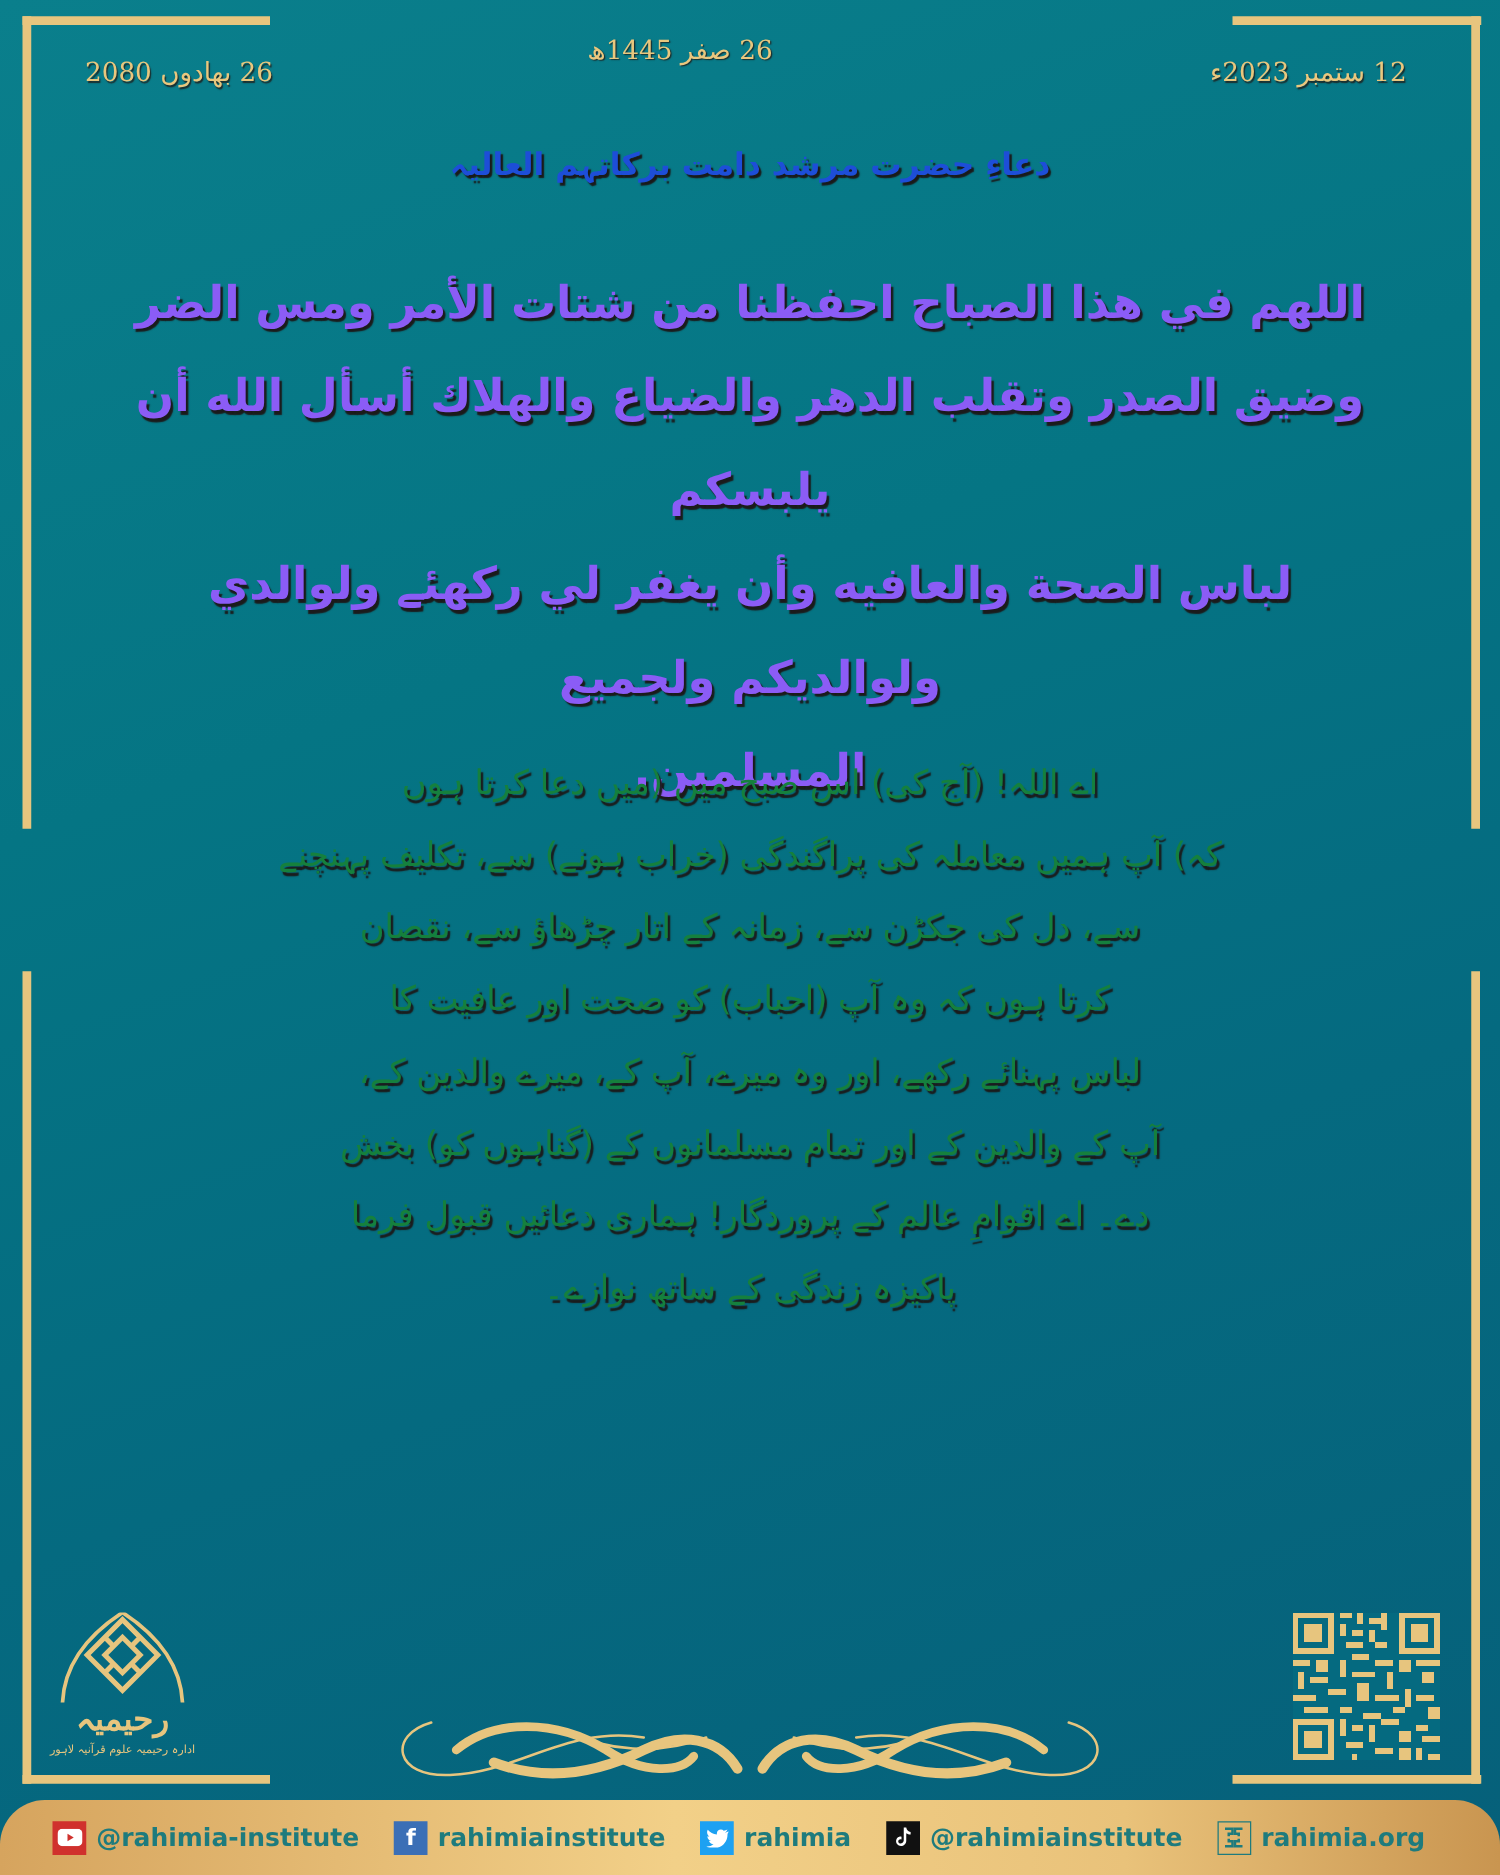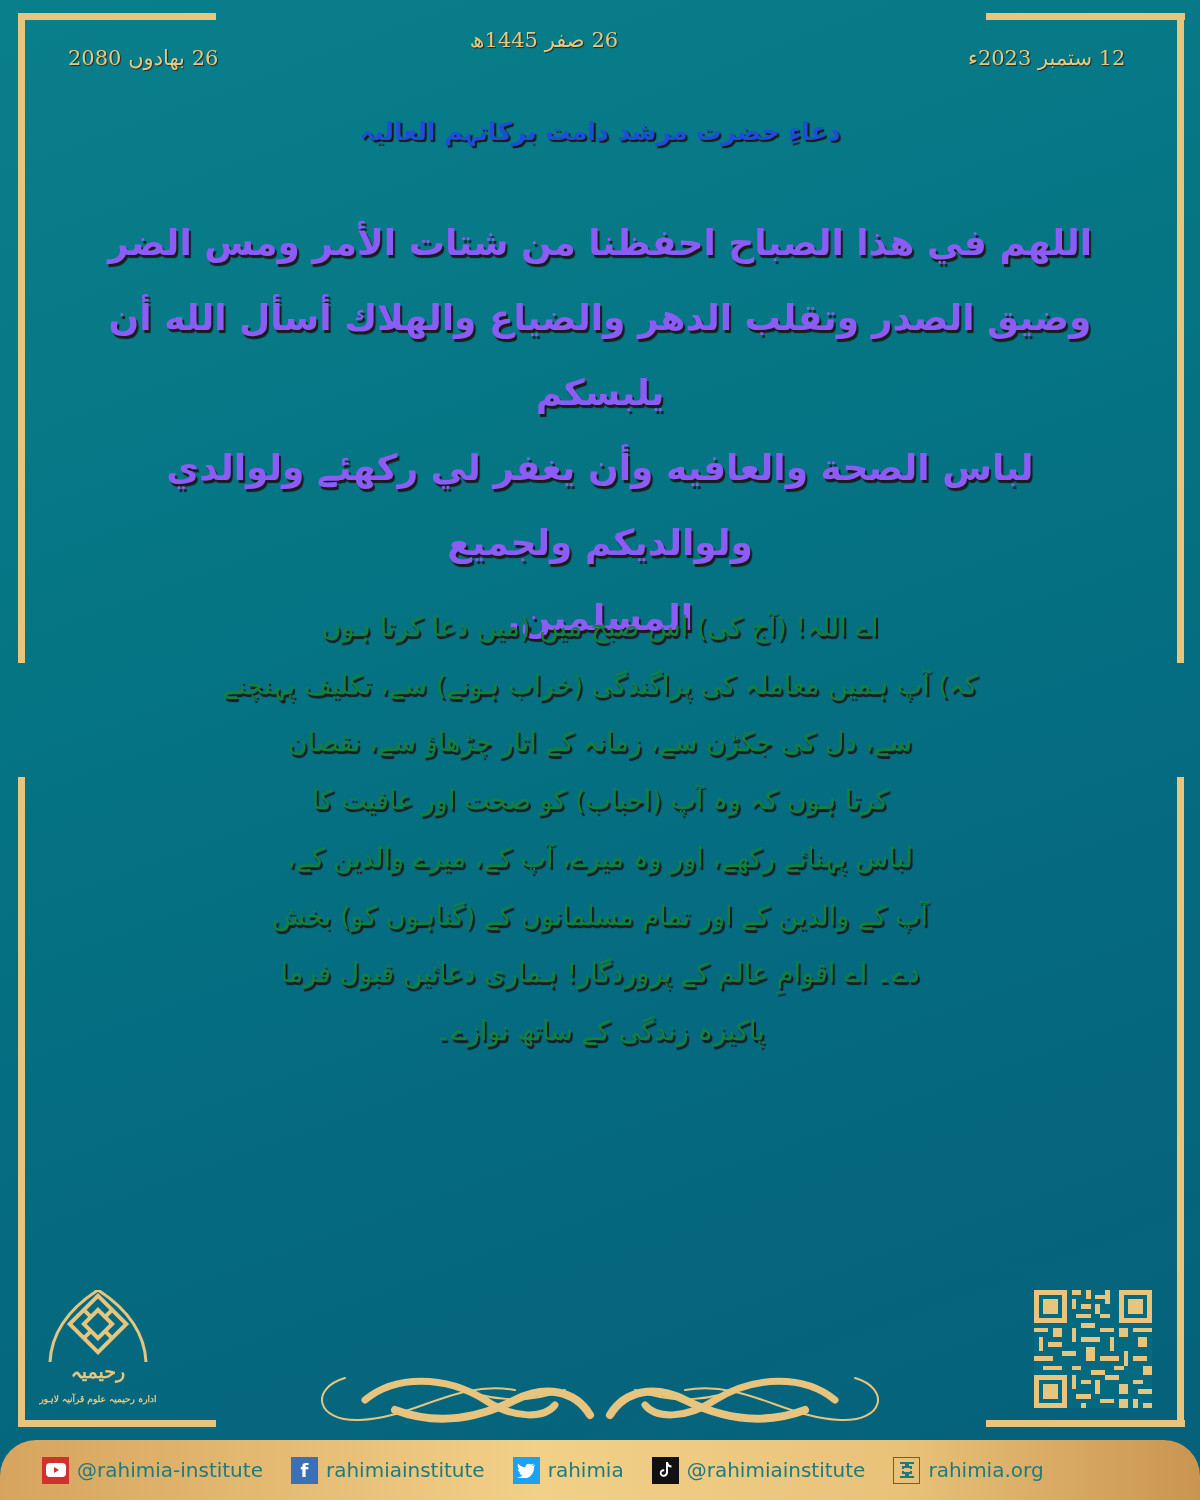--- a/index.html
+++ b/index.html
@@ -24,37 +24,37 @@
     color: #8b5cf6; text-shadow: 2px 3px 1px #1b1b1b; direction: rtl;
   }
   .urdu {
     position: absolute; left: 180px; width: 840px; top: 598px; text-align: center;
     font-family: "DejaVu Sans", sans-serif; font-size: 27px; line-height: 57.7px;
     color: #15803d; text-shadow: 2px 3px 1px #1b1b1b; direction: rtl;
   }
   .logo { position: absolute; left: 38px; top: 1290px; width: 120px; height: 130px; }
   .logo-text {
     position: absolute; left: 0; width: 120px; text-align: center; color: #e7c57e;
-    font-family: "DejaVu Serif", serif; direction: rtl; font-weight: bold;
+    font-family: "DejaVu Serif", serif; direction: rtl;
   }
   .qr { position: absolute; left: 1033px; top: 1290px; width: 120px; height: 118px; }
   .ornament { position: absolute; left: 305px; top: 1370px; width: 590px; height: 60px; }
   .footer {
     position: absolute; left: 0; top: 1440px; width: 1200px; height: 60px;
     background: linear-gradient(90deg, #d6a45e 0%, #f2d088 45%, #e9c27a 75%, #c99550 100%);
     border-top-left-radius: 36px; border-top-right-radius: 36px;
     display: flex; align-items: center; padding-left: 42px; box-sizing: border-box;
   }
   .social { display: flex; align-items: center; margin-right: 28px; }
   .social .ico {
     width: 27px; height: 27px; display: flex; align-items: center; justify-content: center;
     margin-right: 8px; color: #fff; font-weight: bold; font-size: 18px;
   }
   .social .lbl {
-    font-family: "DejaVu Sans", sans-serif; font-size: 20px; color: #1e7b7d; white-space: nowrap;
+    font-family: "DejaVu Sans", sans-serif; font-size: 20px; color: #1e7b7d; white-space: nowrap; font-weight: bold;
   }
 </style>
 </head>
 <body>
 
 <div class="frame" style="left:18px;top:13px;width:198px;height:7px;"></div>
 <div class="frame" style="left:18px;top:13px;width:7px;height:650px;"></div>
 <div class="frame" style="left:18px;top:777px;width:7px;height:650px;"></div>
 <div class="frame" style="left:18px;top:1420px;width:198px;height:7px;"></div>
 
@@ -92,21 +92,21 @@
     <path d="M12 72 Q14 30 60 0 Q106 30 108 72" fill="none" stroke="#e7c57e" stroke-width="3"></path>
     <g transform="translate(60,34) rotate(45)" fill="none" stroke="#e7c57e" stroke-width="4">
       <rect x="-20" y="-20" width="40" height="40"></rect>
       <rect x="-10" y="-10" width="20" height="20"></rect>
       <line x1="-20" y1="0" x2="-10" y2="0"></line>
       <line x1="10" y1="0" x2="20" y2="0"></line>
       <line x1="0" y1="-20" x2="0" y2="-10"></line>
       <line x1="0" y1="10" x2="0" y2="20"></line>
     </g>
   </svg>
-  <div class="logo-text" style="top:70px;font-size:19px;font-weight:bold;">رحیمیہ</div>
+  <div class="logo-text" style="top:70px;font-size:26px;font-weight:bold;">رحیمیہ</div>
   <div class="logo-text" style="top:104px;font-size:9px;">ادارہ رحیمیہ علوم قرآنیہ لاہور</div>
 </div>
 
 <svg class="qr" viewBox="0 0 25 25" shape-rendering="crispEdges">
   <rect x="0" y="0" width="25" height="25" fill="#056a80"></rect>
   <g fill="#e7c57e">
     <rect x="0" y="0" width="7" height="7"></rect>
       <rect x="18" y="0" width="7" height="7"></rect>
       <rect x="0" y="18" width="7" height="7"></rect>
   </g>

